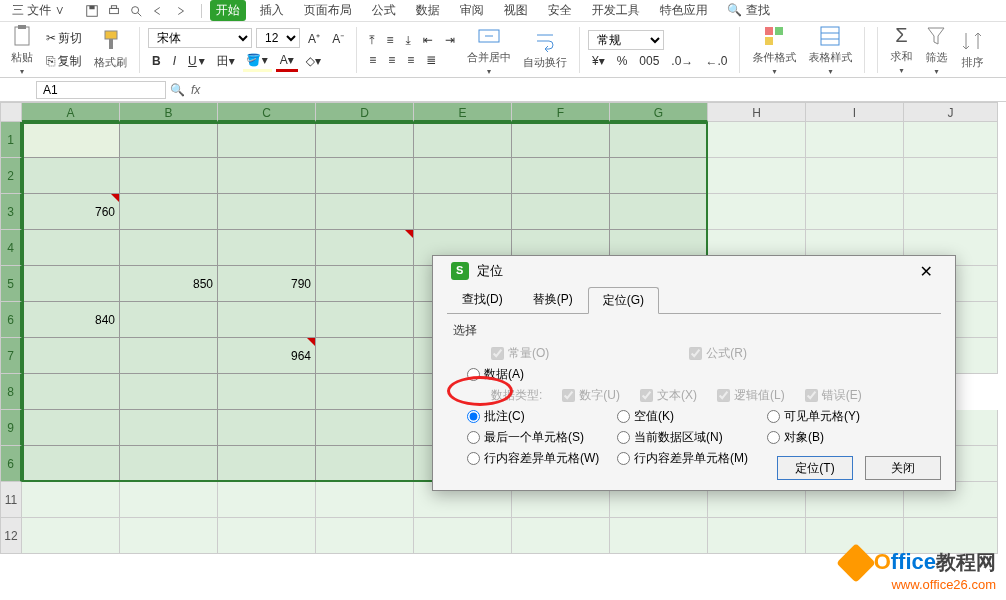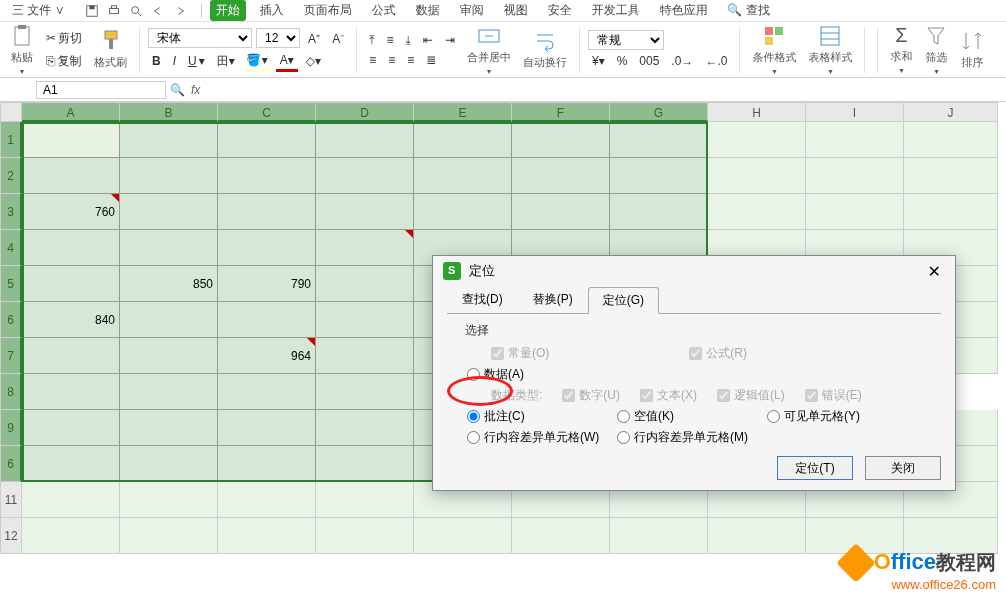--- a/index.html
+++ b/index.html
@@ -38,29 +38,29 @@
     .g-cell { height: 36px; border: 1px solid #999; border-top:none; border-left:none; background: #d5e8d5; font-size: 12px; text-align: right; padding: 0 4px; line-height: 36px; position: relative; }
     .g-cell.out { background: #e8f4e8; border-color:#ccc; }
     .g-cell.a1 { background: #e7f2e0; }
     .comment-mark::after { content:""; position:absolute; top:0; right:0; border:4px solid transparent; border-top-color:#c00; border-right-color:#c00; }
     .sel-border { position:absolute; border:2px solid #2e7d32; pointer-events:none; }
     
     .comment-box { position:absolute; top:236px; left:621px; width:130px; height:22px; background:#ffffe0; border:1px solid #000; font-size:11px; padding:1px 3px; z-index:5; }
     .comment-box b { font-weight:bold; }
     
     .dialog { position: absolute; top: 255px; left: 432px; width: 524px; height: 236px; background: #f5f5f5; border: 1px solid #888; box-shadow: 0 4px 16px rgba(0,0,0,0.3); z-index: 10; }
-    .dlg-title { height: 30px; display: flex; align-items: center; padding: 0 10px; font-size: 13px; }
+    .dlg-title { height: 30px; display: flex; align-items: center; padding: 0 18px; font-size: 13px; }
     .dlg-title .tl-ic { width:18px; height:18px; background:#2ea02e; border-radius:3px; margin-right:8px; position:relative; }
     .dlg-title .tl-ic::after { content:"S"; color:#fff; font-size:11px; font-weight:bold; position:absolute; left:5px; top:2px; }
     .dlg-close { margin-left: auto; font-size: 16px; cursor: pointer; padding:0 4px; }
     .dlg-tabs { display: flex; padding: 0 14px; }
     .dlg-tab { padding: 4px 14px; border: 1px solid transparent; font-size: 12px; cursor: pointer; }
     .dlg-tab.active { background: #f5f5f5; border: 1px solid #aaa; border-bottom: 1px solid #f5f5f5; border-radius: 3px 3px 0 0; position:relative; top:1px; }
     .dlg-body { margin: 0 14px; border-top: 1px solid #aaa; padding: 6px 4px; font-size:12px; }
-    .fieldset-lbl { font-size:12px; color:#333; margin:2px 0 6px 14px; }
+    .fieldset-lbl { font-size:12px; color:#333; margin:2px 0 6px 2px; }
     .opt-row { display: flex; align-items: center; gap: 40px; margin: 4px 0 4px 16px; }
     .opt { display: flex; align-items: center; gap: 4px; font-size: 12px; }
     .opt input { margin:0; }
     .opt.dis { color:#aaa; }
     .dlg-footer { position:absolute; bottom:10px; right:14px; display:flex; gap:12px; }
     .dlg-btn { width: 76px; height: 24px; border: 1px solid #888; background: #f0f0f0; font-size: 12px; cursor: pointer; }
     .dlg-btn.primary { border: 1px solid #3a7ac8; }
     .red-circle { position:absolute; width:66px; height:30px; border:3px solid #e22; border-radius:50%; pointer-events:none; }
     
     .watermark { position:absolute; right:10px; bottom:8px; text-align:right; z-index:20; }
@@ -476,20 +476,34 @@
           <span>空值(K)</span>
         </label>
       <label class="opt">
           <input type="radio" name="g" style="">
           <span>可见单元格(Y)</span>
         </label>
     </div>
     <div class="opt-row" style="gap:0">
       <label class="opt" style="width:150px">
           <input type="radio" name="g" style="">
+          <span>最后一个单元格(S)</span>
+        </label>
+      <label class="opt" style="width:150px">
+          <input type="radio" name="g" style="">
+          <span>当前数据区域(N)</span>
+        </label>
+      <label class="opt">
+          <input type="radio" name="g" style="">
+          <span>对象(B)</span>
+        </label>
+    </div>
+    <div class="opt-row" style="gap:0">
+      <label class="opt" style="width:150px">
+          <input type="radio" name="g" style="">
           <span>行内容差异单元格(W)</span>
         </label>
       <label class="opt">
           <input type="radio" name="g" style="">
           <span>行内容差异单元格(M)</span>
         </label>
     </div>
   </div>
   <div class="red-circle" style="top:120px; left:14px;"></div>
   <div class="dlg-footer">

